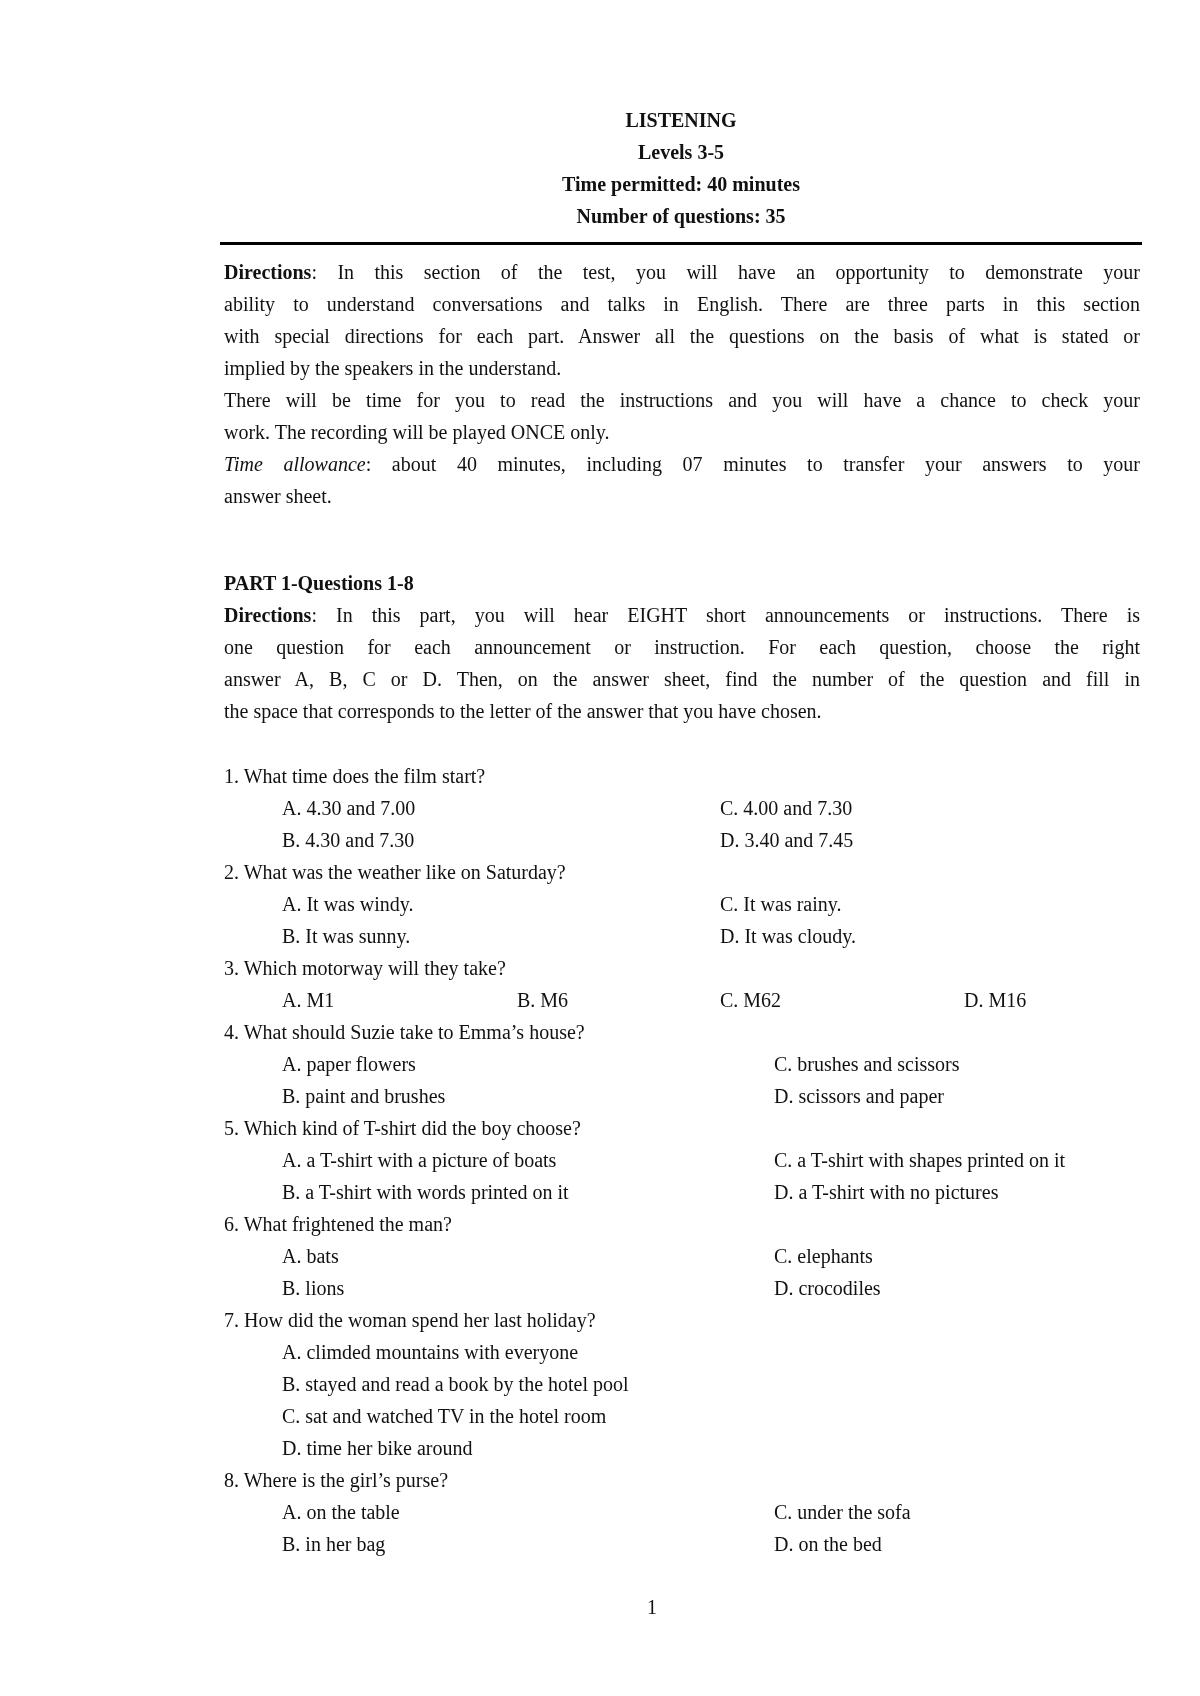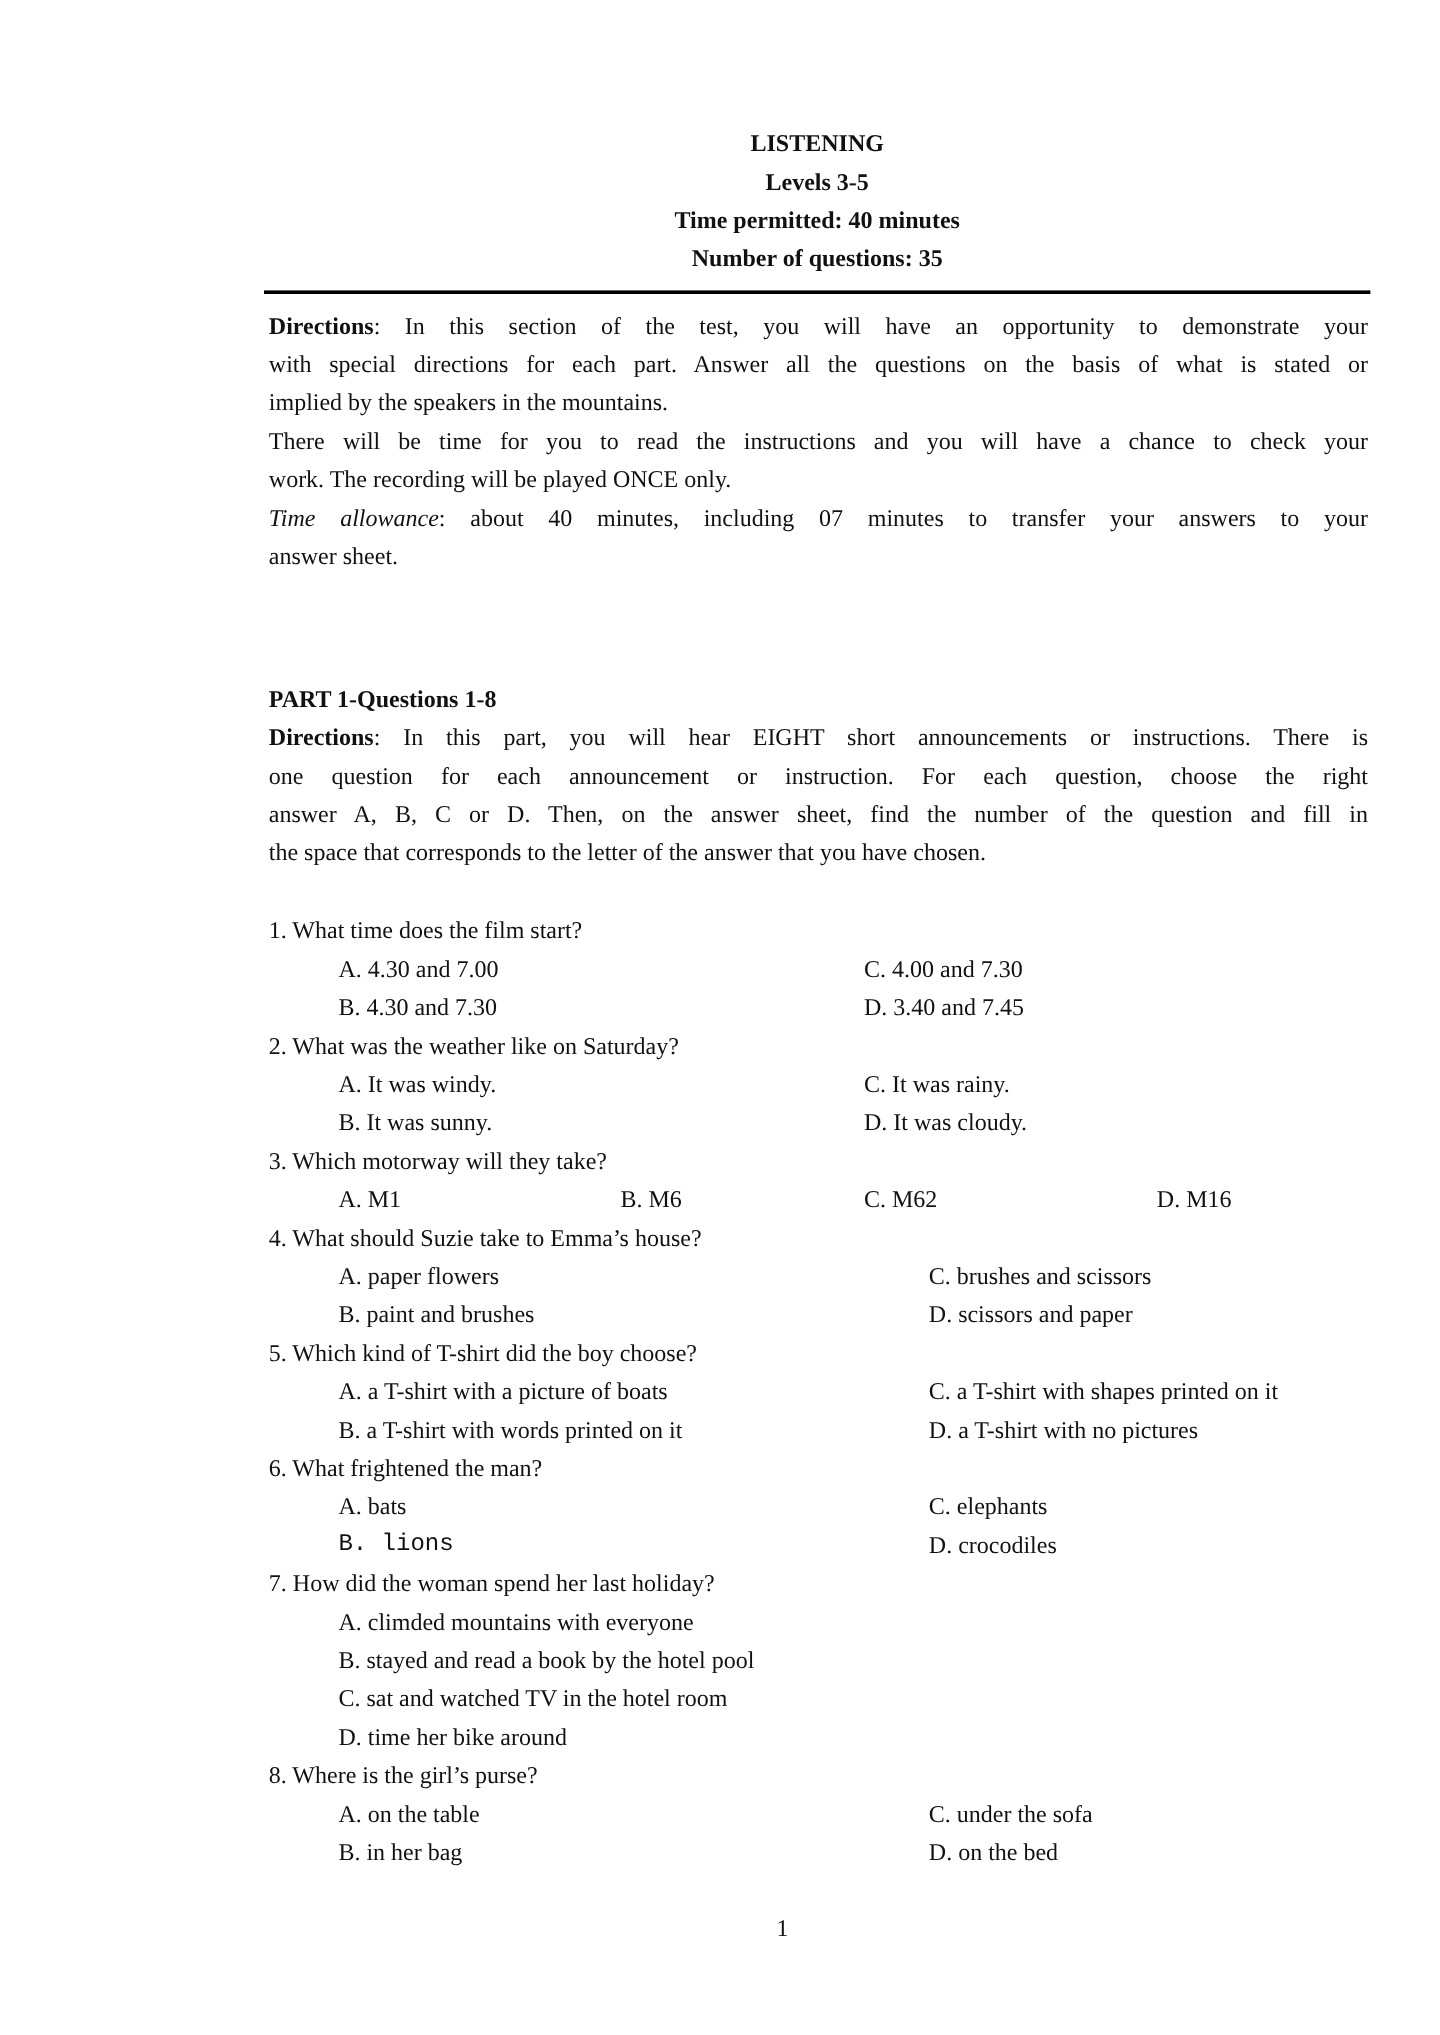--- a/index.html
+++ b/index.html
@@ -30,22 +30,23 @@
   <div class="header">
     <div>LISTENING</div>
     <div>Levels 3-5</div>
     <div>Time permitted: 40 minutes</div>
     <div>Number of questions: 35</div>
   </div>
   <div class="rule"></div>
 
   <div class="block" style="top:256px;">
     <span class="line"><b>Directions</b><span>: In this section of the test, you will have an opportunity to demonstrate your</span></span>
+    <span class="line">ability to understand conversations and talks in English. There are three parts in this section</span>
     <span class="line">with special directions for each part. Answer all the questions on the basis of what is stated or</span>
-    <span class="line last">implied by the speakers in the mountains.</span>
+    <span class="line last">implied by the speakers in the understand.</span>
     <span class="line">There will be time for you to read the instructions and you will have a chance to check your</span>
     <span class="line last">work. The recording will be played ONCE only.</span>
     <span class="line"><i>Time allowance</i><span>: about 40 minutes, including 07 minutes to transfer your answers to your</span></span>
     <span class="line last">answer sheet.</span>
   </div>
 
   <div class="block" style="top:567px;">
     <span class="line last"><b>PART 1-Questions 1-8</b></span>
     <span class="line"><b>Directions</b><span>: In this part, you will hear EIGHT short announcements or instructions. There is</span></span>
     <span class="line">one question for each announcement or instruction. For each question, choose the right</span>
@@ -79,21 +80,21 @@
 
   <div class="q" style="top:1112px;">5. Which kind of T-shirt did the boy choose?</div>
   <div class="opt" style="top:1144px; left:230px;">A. a T-shirt with a picture of boats</div>
   <div class="opt" style="top:1144px; left:722px;">C. a T-shirt with shapes printed on it</div>
   <div class="opt" style="top:1176px; left:230px;">B. a T-shirt with words printed on it</div>
   <div class="opt" style="top:1176px; left:722px;">D. a T-shirt with no pictures</div>
 
   <div class="q" style="top:1208px;">6. What frightened the man?</div>
   <div class="opt" style="top:1240px; left:230px;">A. bats</div>
   <div class="opt" style="top:1240px; left:722px;">C. elephants</div>
-  <div class="opt" style="top:1272px; left:230px;font-family:Liberation Mono, monospace;">B. lions</div>
+  <div class="opt" style="top:1272px; left:230px;">B. lions</div>
   <div class="opt" style="top:1272px; left:722px;">D. crocodiles</div>
 
   <div class="q" style="top:1304px;">7. How did the woman spend her last holiday?</div>
   <div class="opt" style="top:1336px; left:230px;">A. climded mountains with everyone</div>
   <div class="opt" style="top:1368px; left:230px;">B. stayed and read a book by the hotel pool</div>
   <div class="opt" style="top:1400px; left:230px;">C. sat and watched TV in the hotel room</div>
   <div class="opt" style="top:1432px; left:230px;">D. time her bike around</div>
 
   <div class="q" style="top:1464px;">8. Where is the girl’s purse?</div>
   <div class="opt" style="top:1496px; left:230px;">A. on the table</div>

